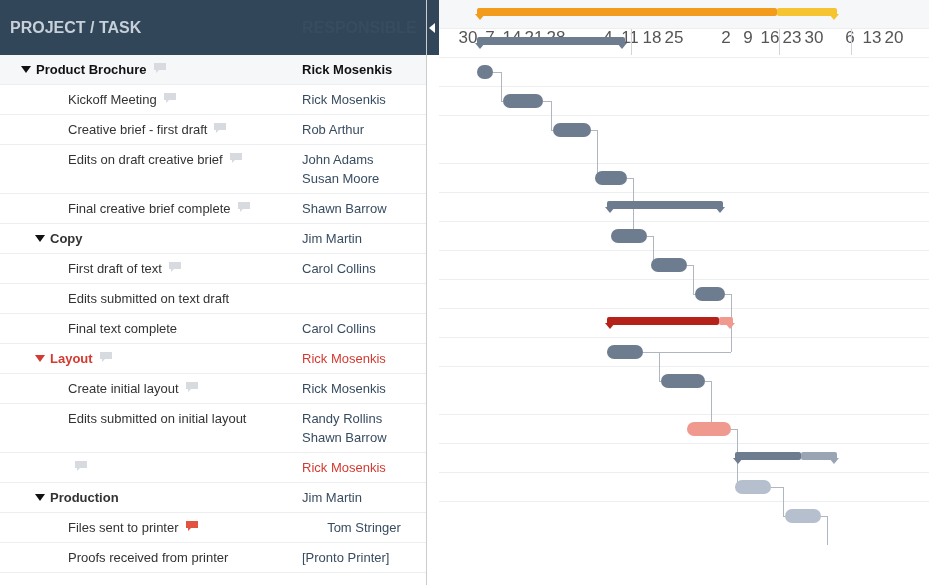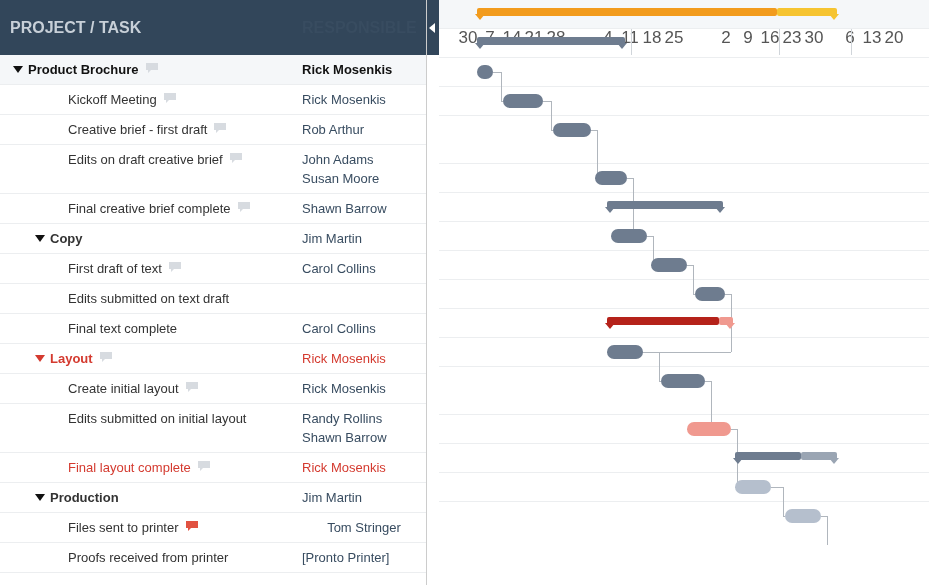--- a/index.html
+++ b/index.html
@@ -130,21 +130,21 @@
 .group .col-resp { font-weight: 400; }
 .red .task-label, .red .col-resp { color: #d43a2f; }
 .red .toggle svg { fill: #d43a2f; }
 .comment-icon {
   display: inline-flex;
   margin-left: 6px;
   margin-top: 2px;
 }
 .comment-icon svg { fill: #d7dbe0; }
 .comment-icon.red svg { fill: #e15241; }
-.indent-0 { padding-left: 12px; text-align: center; }
+.indent-0 { padding-left: 20px; text-align: center; }
 .indent-1 { padding-left: 34px; }
 .indent-2 { padding-left: 68px; }
 .summary-bar {
   position: absolute;
   height: 8px;
   top: 8px;
   border-radius: 2px;
 }
 .summary-cap {
   position: absolute;
@@ -307,21 +307,20 @@
         <div class="row" style="min-height: 48px;">
           <div class="col-task indent-2">
             <span style="width: 0px; display: inline-block;"></span>
             <span class="task-label">Edits submitted on initial layout</span>
           </div>
           <div class="col-resp">Randy Rollins<br>Shawn Barrow</div>
         </div>
         <div class="row red" style="min-height: 29px;">
           <div class="col-task indent-2">
             <span style="width: 0px; display: inline-block;"></span>
-            <span class="task-label">Final layout complete</span>
             <span class="comment-icon">
               <svg width="14" height="13" viewBox="0 0 14 13">
                 <path d="M1 1 h12 a0 0 0 0 1 0 0 v7 a0 0 0 0 1 0 0 h-7 l-3 3 v-3 h-2 z"></path>
               </svg>
             </span>
           </div>
           <div class="col-resp">Rick Mosenkis</div>
         </div>
         <div class="row group" style="min-height: 29px;">
           <div class="col-task indent-1">

